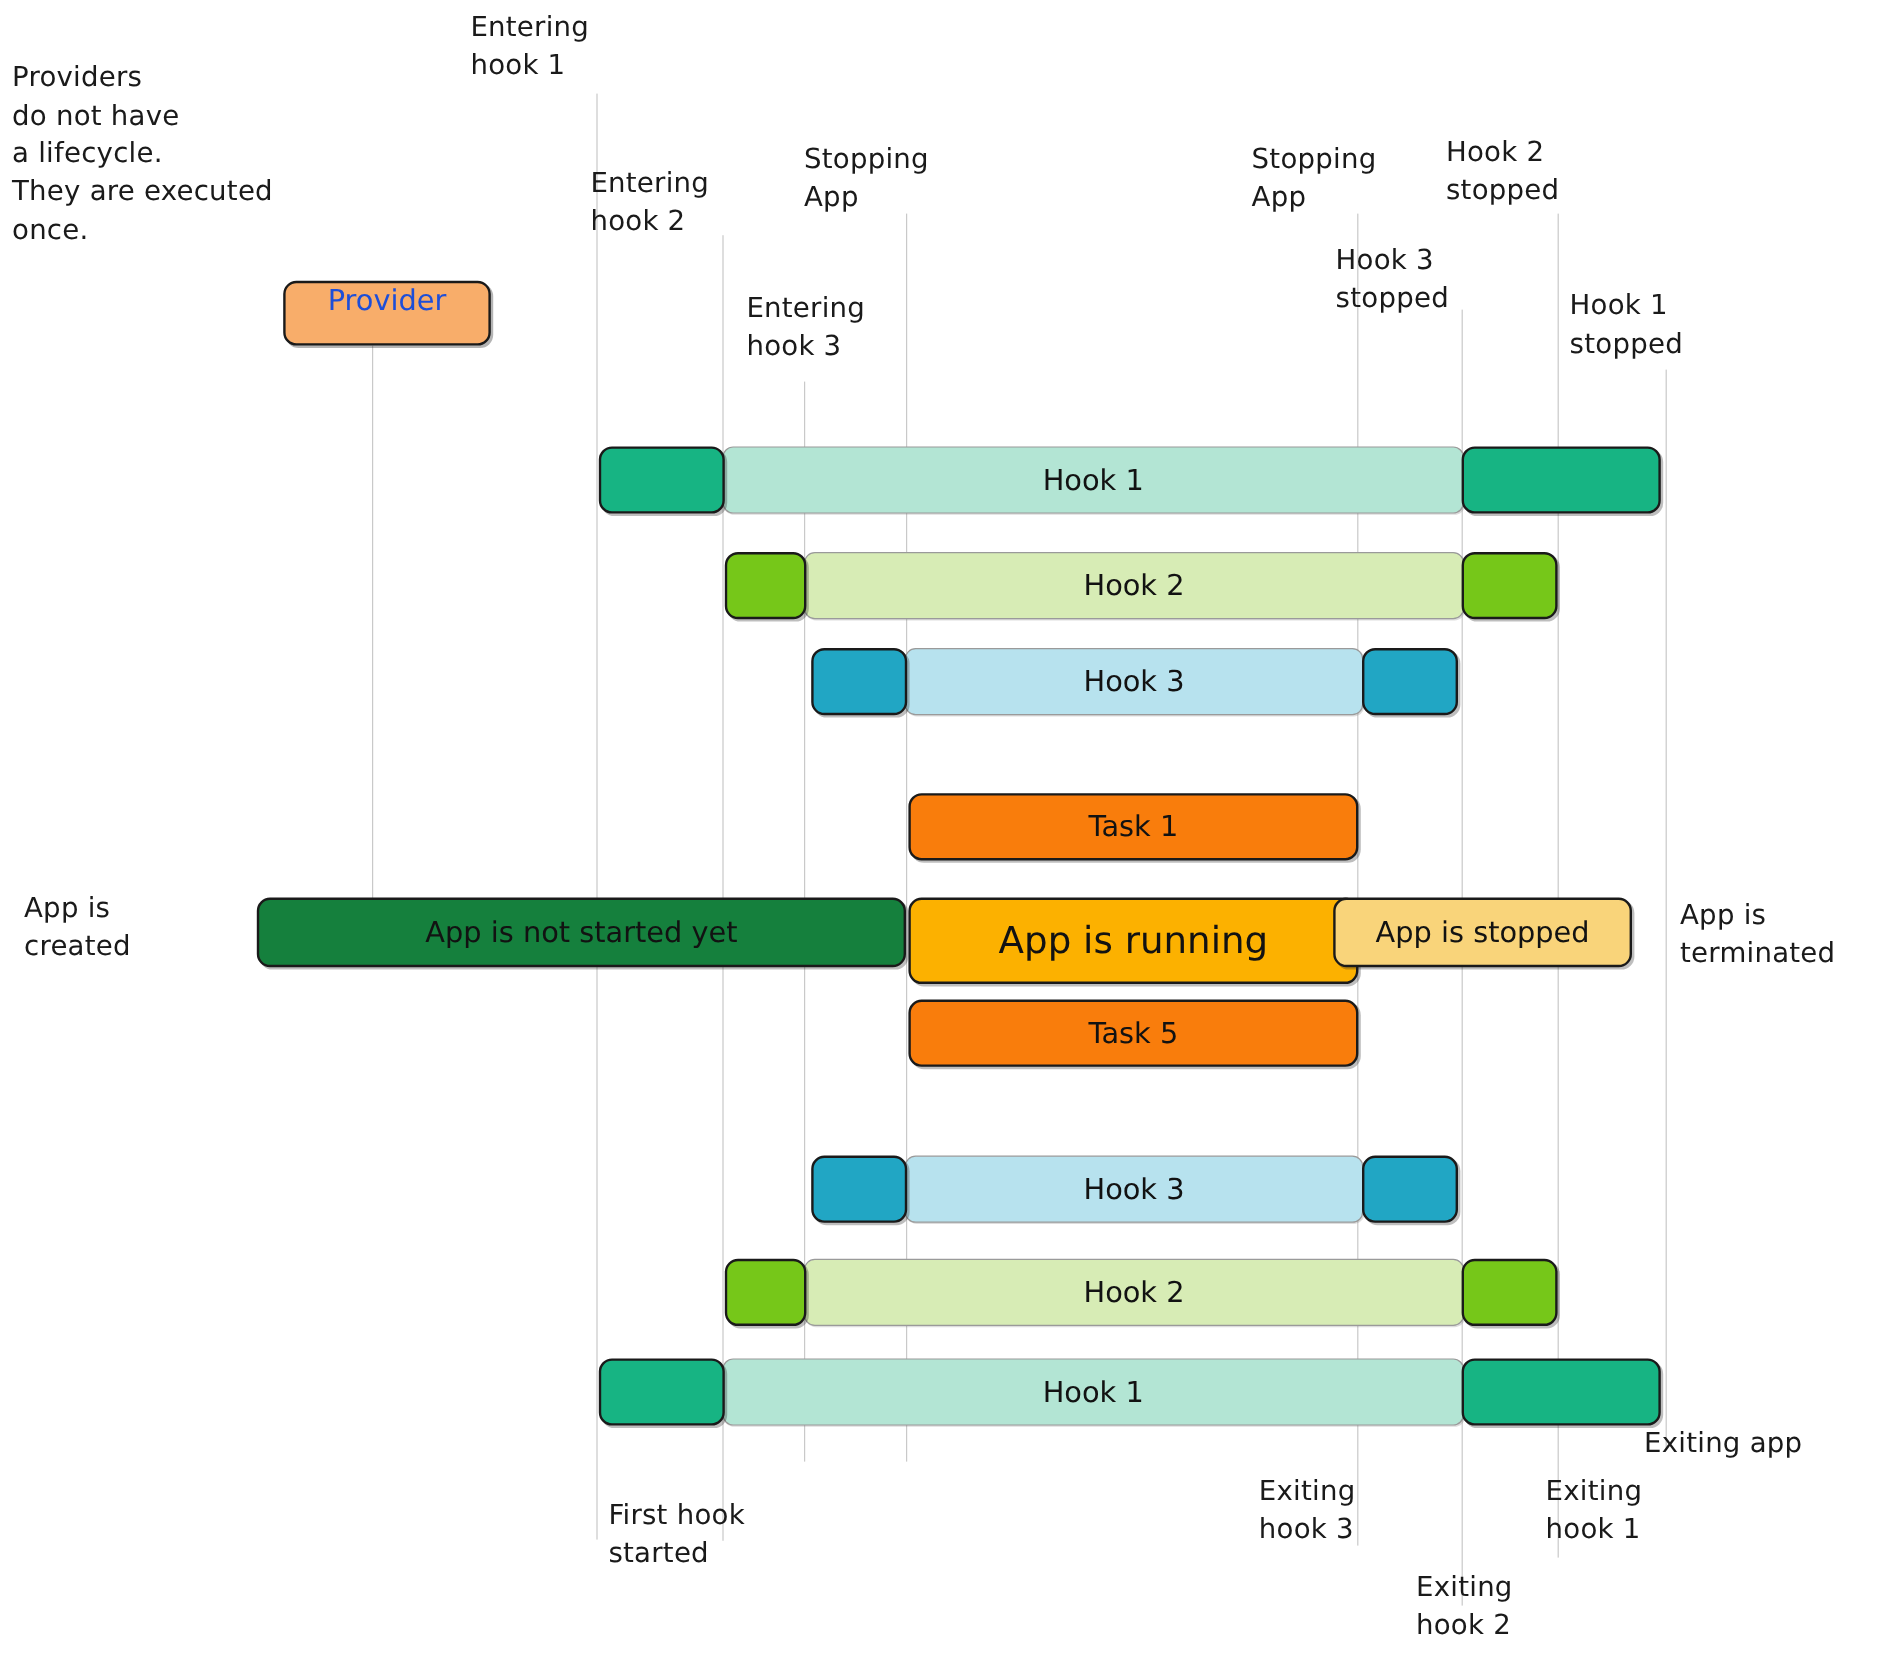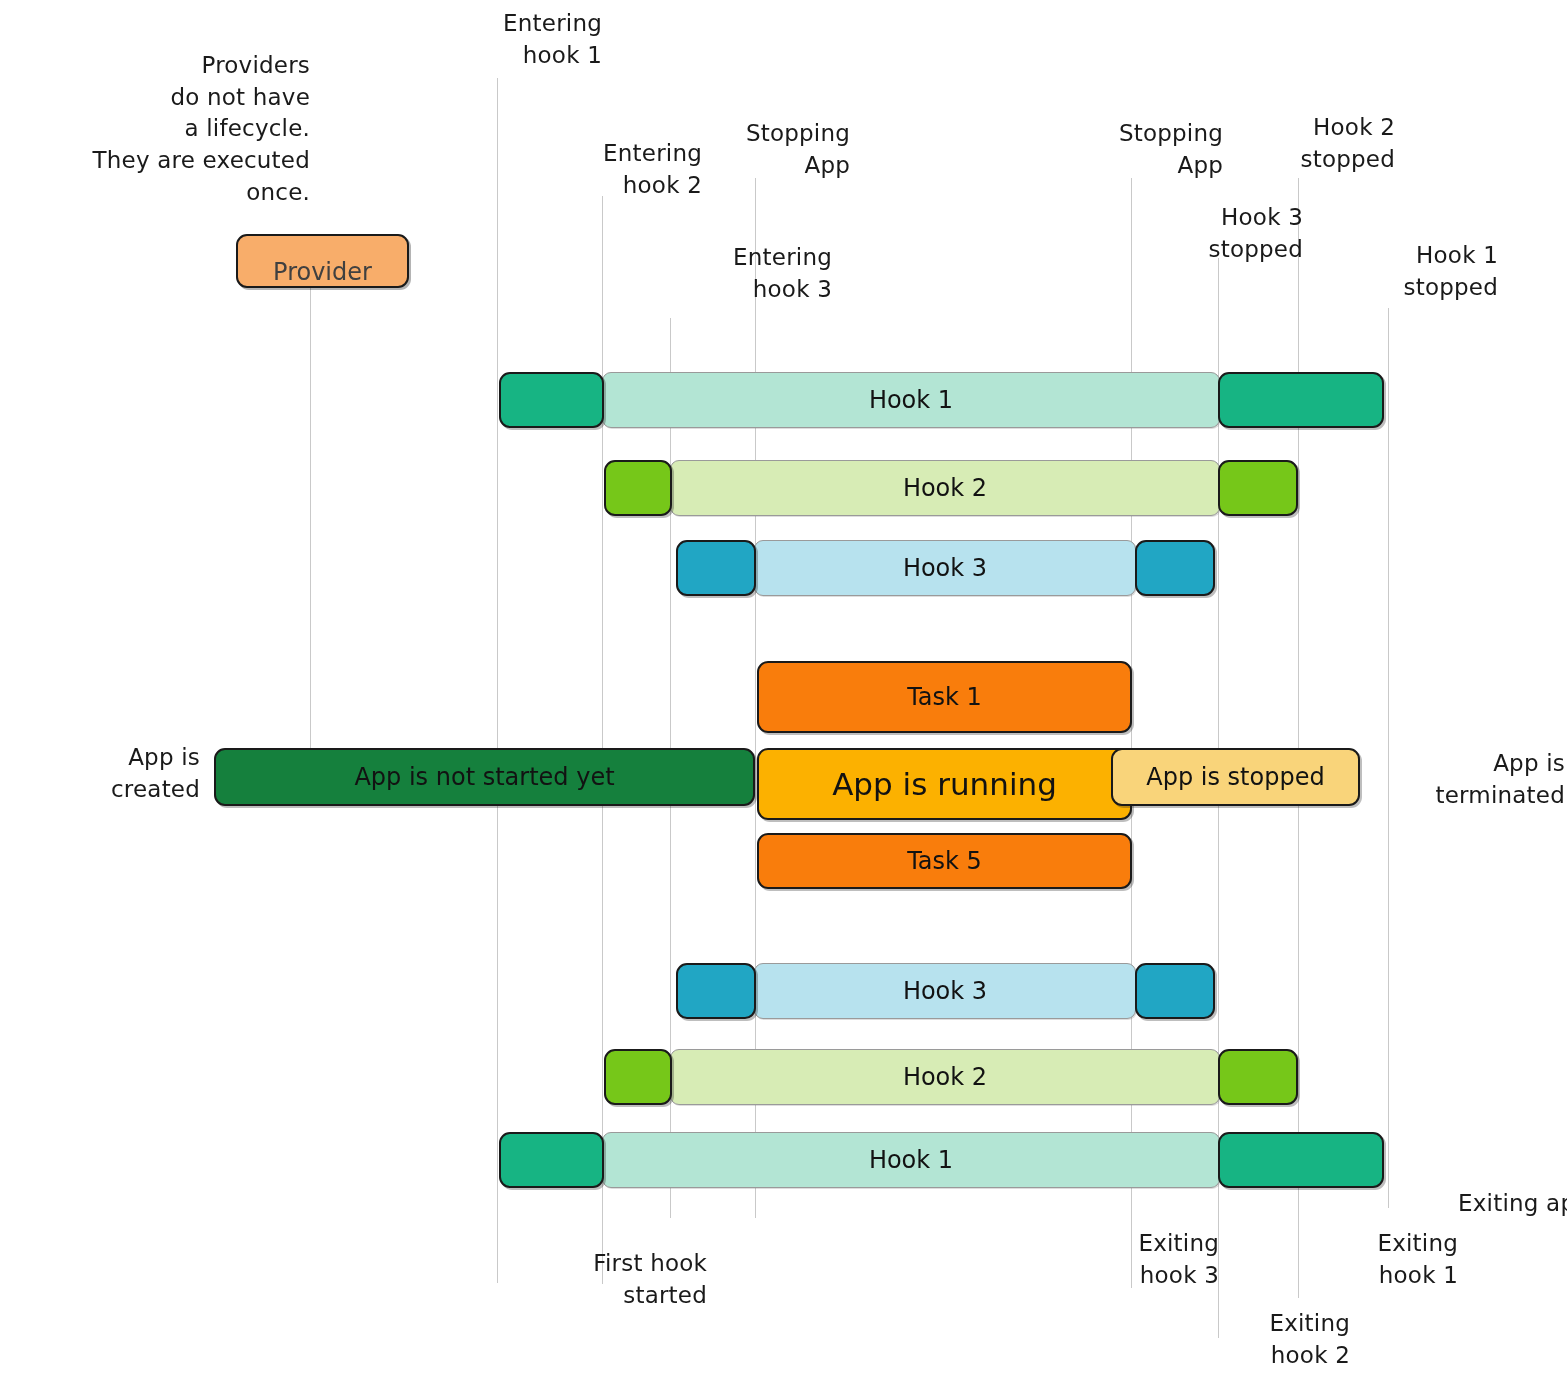--- a/index.html
+++ b/index.html
@@ -1,25 +1,25 @@
 <!DOCTYPE html>
 <html><head>
 <meta charset="utf-8">
 <style>
   html,body{margin:0;padding:0;background:#fff;}
   body{font-family:"DejaVu Sans", sans-serif;}
   #canvas{position:relative;width:1567px;height:1394px;background:#ffffff;overflow:hidden;}
 
   .gridline{position:absolute;width:1px;background:#c9c9c9;top:0;}
 
-  .note{position:absolute;font-family:"DejaVu Sans", sans-serif;font-size:23px;color:#1a1a1a;line-height:1.38;text-align:right;white-space:pre-line;letter-spacing:.2px;}
+  .note{position:absolute;font-family:"DejaVu Sans", sans-serif;font-size:23px;color:#1a1a1a;line-height:1.38;text-align:left;white-space:pre-line;letter-spacing:.2px;}
 
   .bar{position:absolute;border:2.2px solid #1a1a1a;border-radius:11px;box-sizing:border-box;
-       display:flex;align-items:flex-end;justify-content:center;
-       font-size:24px;color:#404040;box-shadow:2px 2px 0 rgba(40,40,40,.35);}
+       display:flex;align-items:flex-start;justify-content:center;
+       font-size:24px;color:#1d4ed8;box-shadow:2px 2px 0 rgba(40,40,40,.35);}
 
   .seg{position:absolute;box-sizing:border-box;border:2.2px solid #1a1a1a;border-radius:11px;
        display:flex;align-items:center;justify-content:center;font-size:24px;color:#121212;
        box-shadow:2px 2px 0 rgba(40,40,40,.30);}
   .seg.mid{border:1.6px solid #9a9a9a;border-radius:9px;box-shadow:1px 1px 0 rgba(120,120,120,.25);}
 
   .bigtext{font-size:31px;}
 </style>
 </head>
 <body>
@@ -79,21 +79,21 @@
     <div class="seg" style="left: 604px; top: 460px; width: 68px; height: 56px; background: rgb(118, 199, 25); z-index: 2;"></div>
     <div class="seg mid" style="left: 670px; top: 460px; width: 550px; height: 56px; background: rgb(215, 236, 181); z-index: 1;">
       <span>Hook 2</span>
     </div>
     <div class="seg" style="left: 1218px; top: 460px; width: 80px; height: 56px; background: rgb(118, 199, 25); z-index: 2;"></div>
     <div class="seg" style="left: 676px; top: 540px; width: 80px; height: 56px; background: rgb(33, 166, 196); z-index: 2;"></div>
     <div class="seg mid" style="left: 754px; top: 540px; width: 382px; height: 56px; background: rgb(183, 226, 238); z-index: 1;">
       <span>Hook 3</span>
     </div>
     <div class="seg" style="left: 1135px; top: 540px; width: 80px; height: 56px; background: rgb(33, 166, 196); z-index: 2;"></div>
-    <div class="seg" style="left: 757px; top: 661px; width: 375px; height: 72px; background: rgb(249, 125, 12); z-index: 2;">
+    <div class="seg" style="left: 757px; top: 661px; width: 375px; height: 56px; background: rgb(249, 125, 12); z-index: 2;">
       <span>Task 1</span>
     </div>
     <div class="seg" style="left: 214px; top: 748px; width: 541px; height: 58px; background: #15803d; z-index: 2;">
       <span>App is not started yet</span>
     </div>
     <div class="seg" style="left: 757px; top: 748px; width: 375px; height: 72px; background: rgb(252, 177, 0); z-index: 2;">
       <span class="bigtext">App is running</span>
     </div>
     <div class="seg" style="left: 1111px; top: 748px; width: 249px; height: 58px; background: rgb(249, 212, 122); z-index: 2;">
       <span>App is stopped</span>

